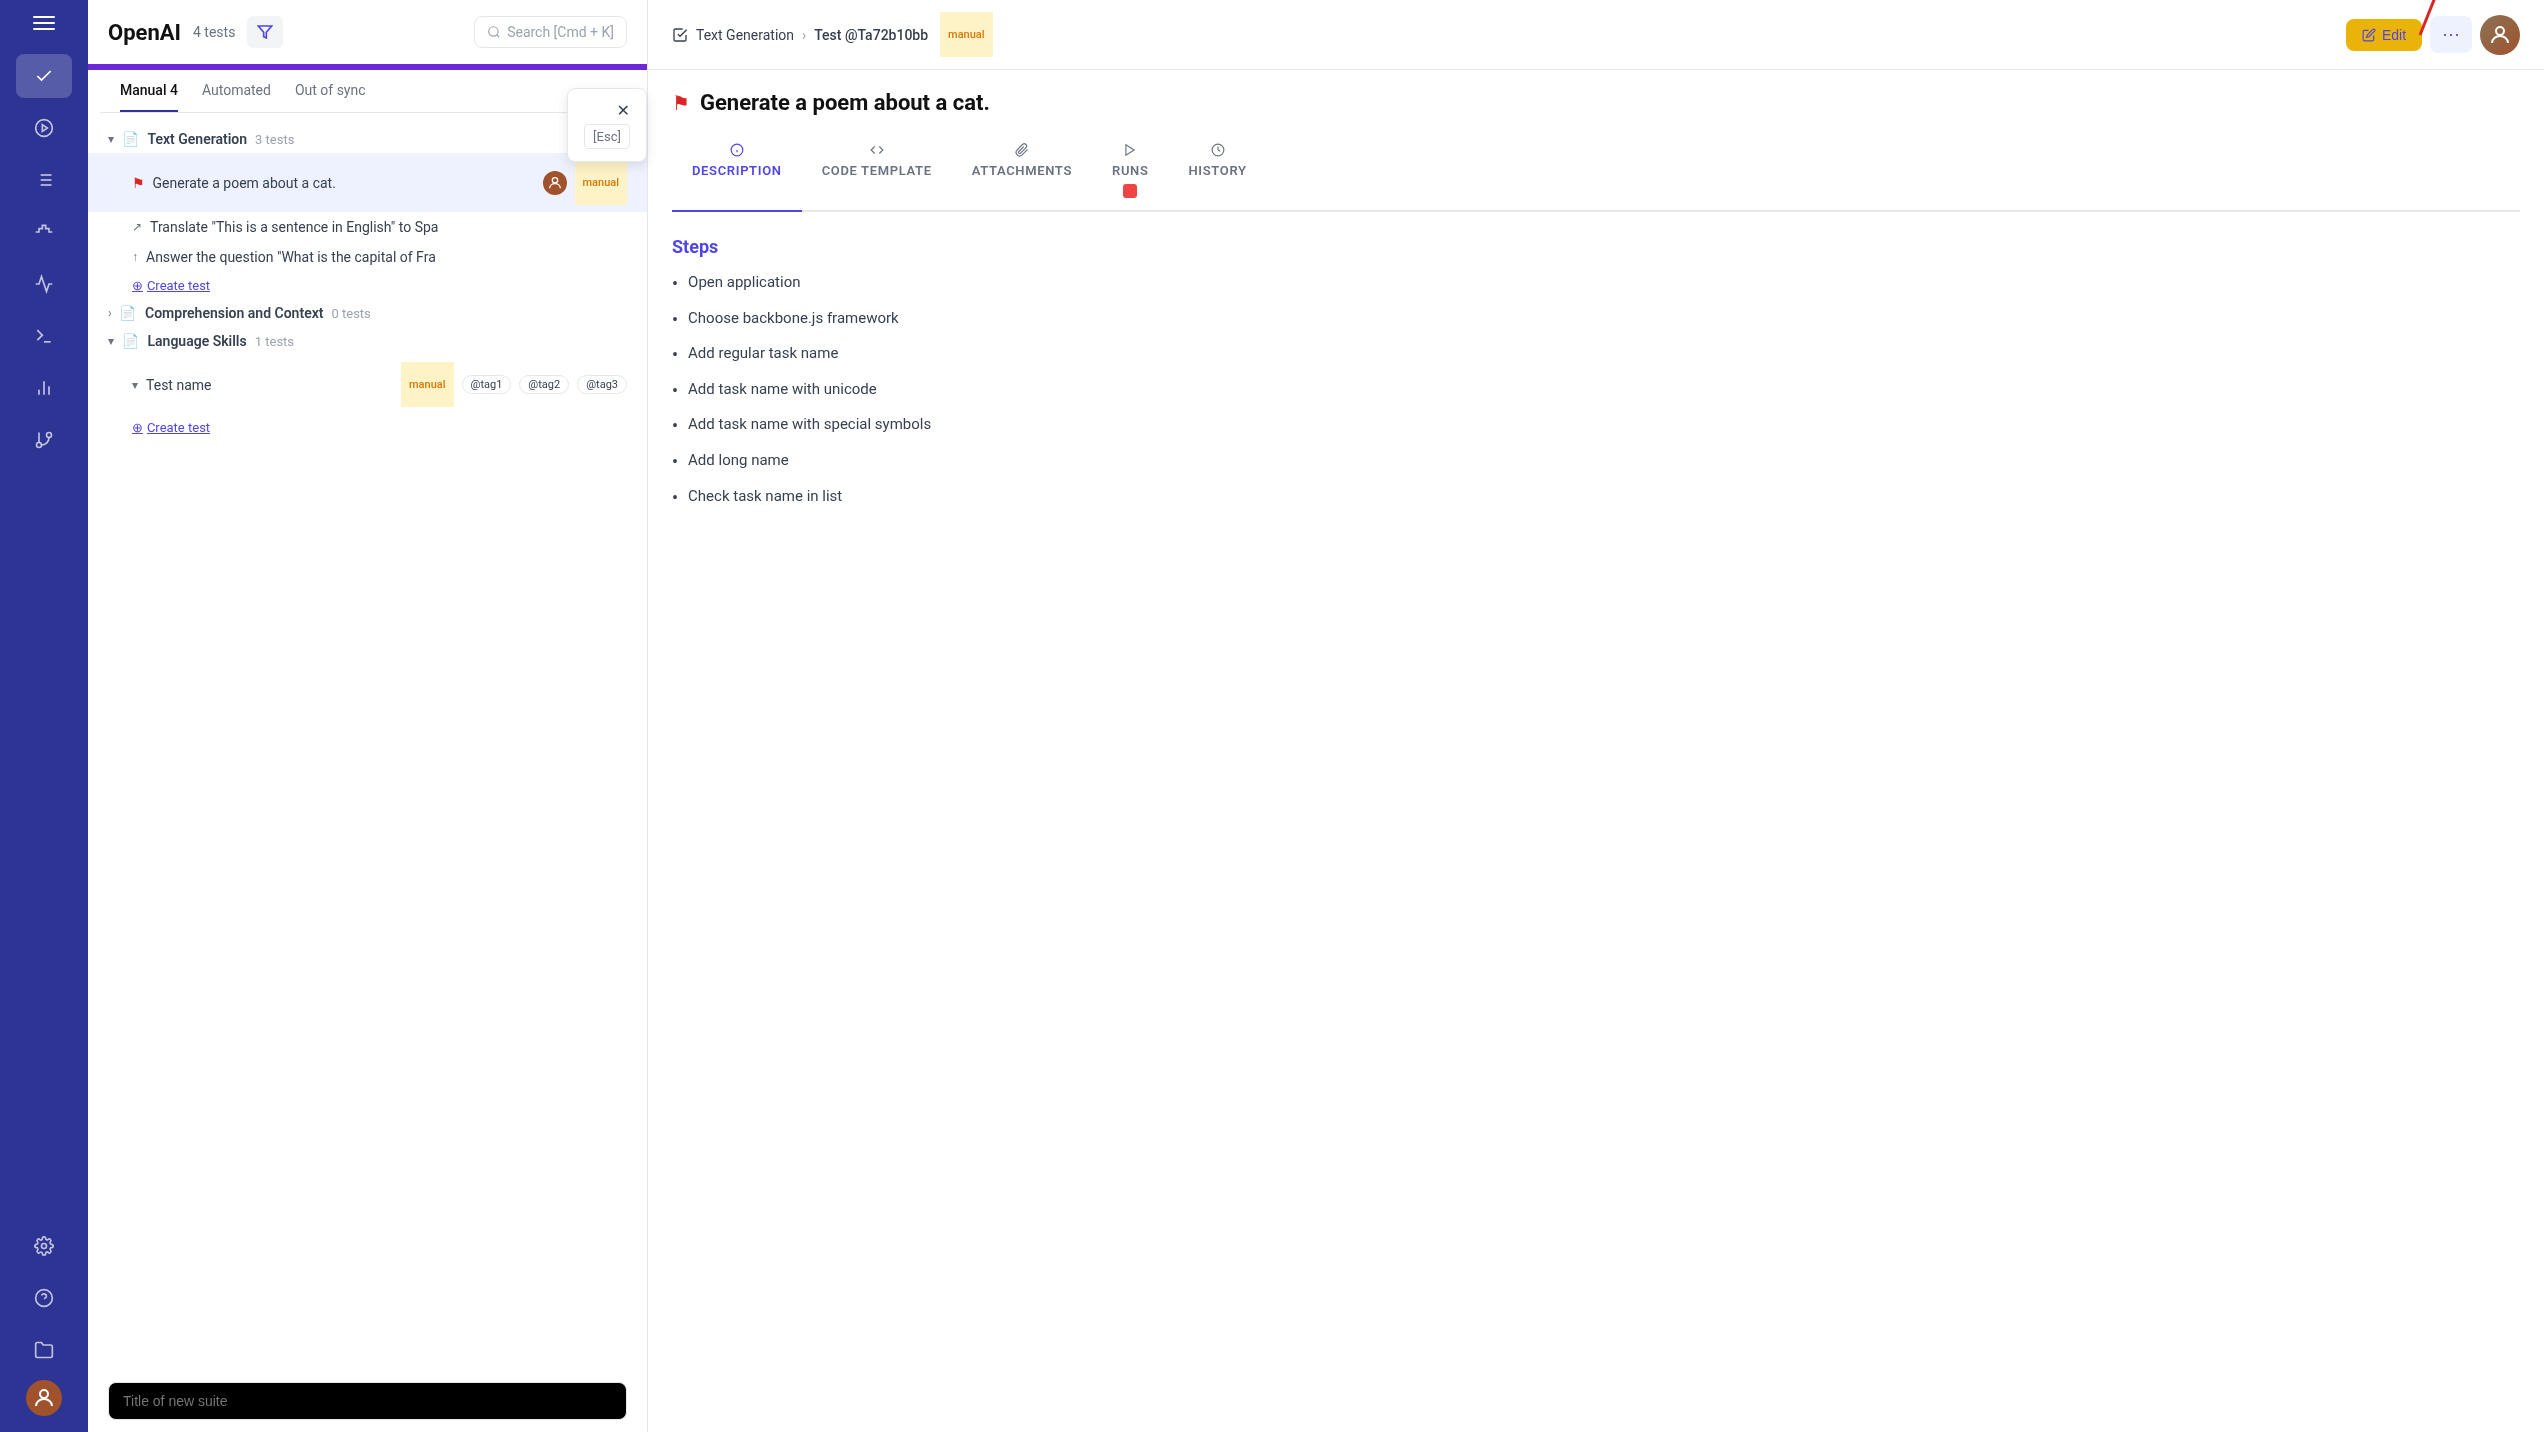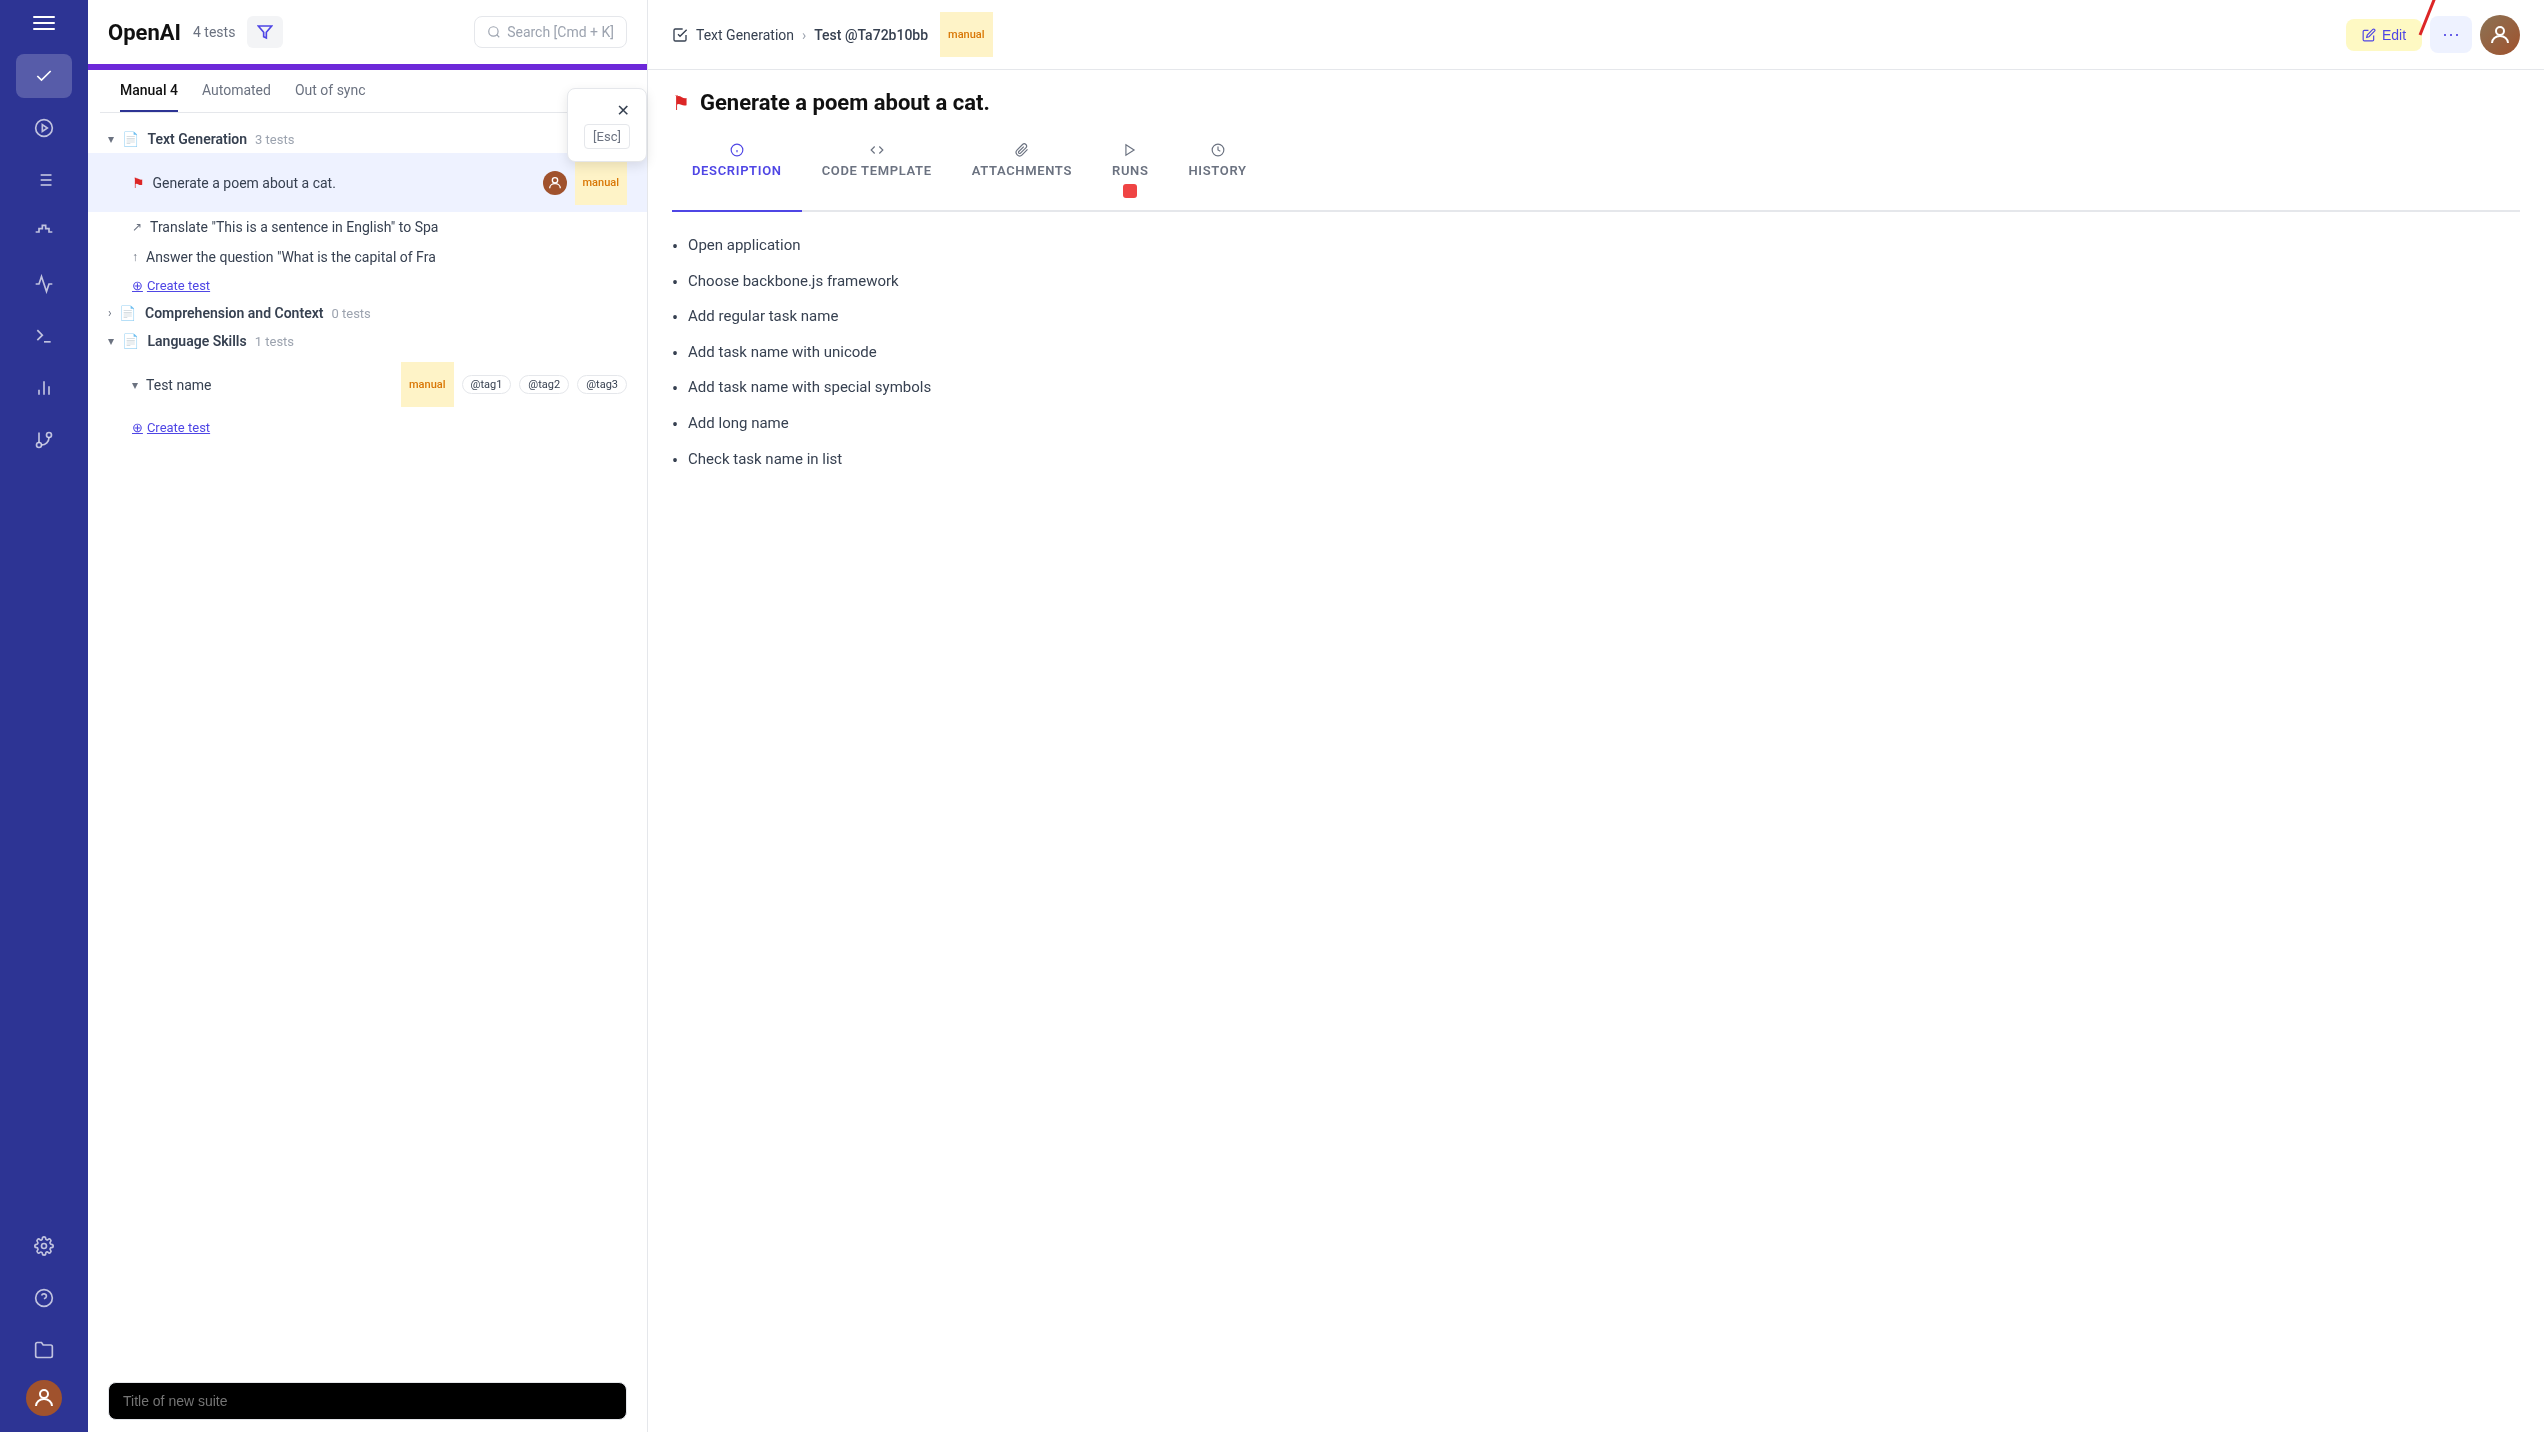--- a/index.html
+++ b/index.html
@@ -187,21 +187,21 @@
       padding: 12px 24px;
       border-bottom: 1px solid #e5e7eb;
       gap: 12px;
     }
     .breadcrumb { display: flex; align-items: center; gap: 8px; font-size: 14px; color: #374151; flex: 1; }
     .breadcrumb .sep { color: #9ca3af; }
     .breadcrumb .test-id { color: #374151; font-weight: 500; }
     .breadcrumb .badge.manual { margin-left: 4px; }
     .edit-btn {
       display: flex; align-items: center; gap: 6px;
-      background: #fef9c3; border: none; border-radius: 8px;
+      background: #eab308; border: none; border-radius: 8px;
       padding: 8px 16px; cursor: pointer; font-size: 14px; color: #4f46e5; font-weight: 500;
     }
     .more-btn {
       background: #eef2ff; border: none; border-radius: 8px;
       padding: 8px 12px; cursor: pointer; font-size: 18px; color: #4f46e5;
     }
     .user-avatar {
       width: 40px; height: 40px; border-radius: 50%;
       background: linear-gradient(135deg, #8b7355, #a0522d);
       display: flex; align-items: center; justify-content: center;
@@ -499,20 +499,21 @@
       </div>
       <div class="content-tab">
         <svg viewBox="0 0 24 24">
             <circle cx="12" cy="12" r="10"></circle>
             <polyline points="12 6 12 12 16 14"></polyline>
           </svg>
         <span>HISTORY</span>
       </div>
     </div>
 
+    <div class="steps-heading">Steps</div>
     <ul class="steps-list">
       <li>
           <span>Open application</span>
         </li>
       <li>
           <span>Choose backbone.js framework</span>
         </li>
       <li>
           <span>Add regular task name</span>
         </li>

